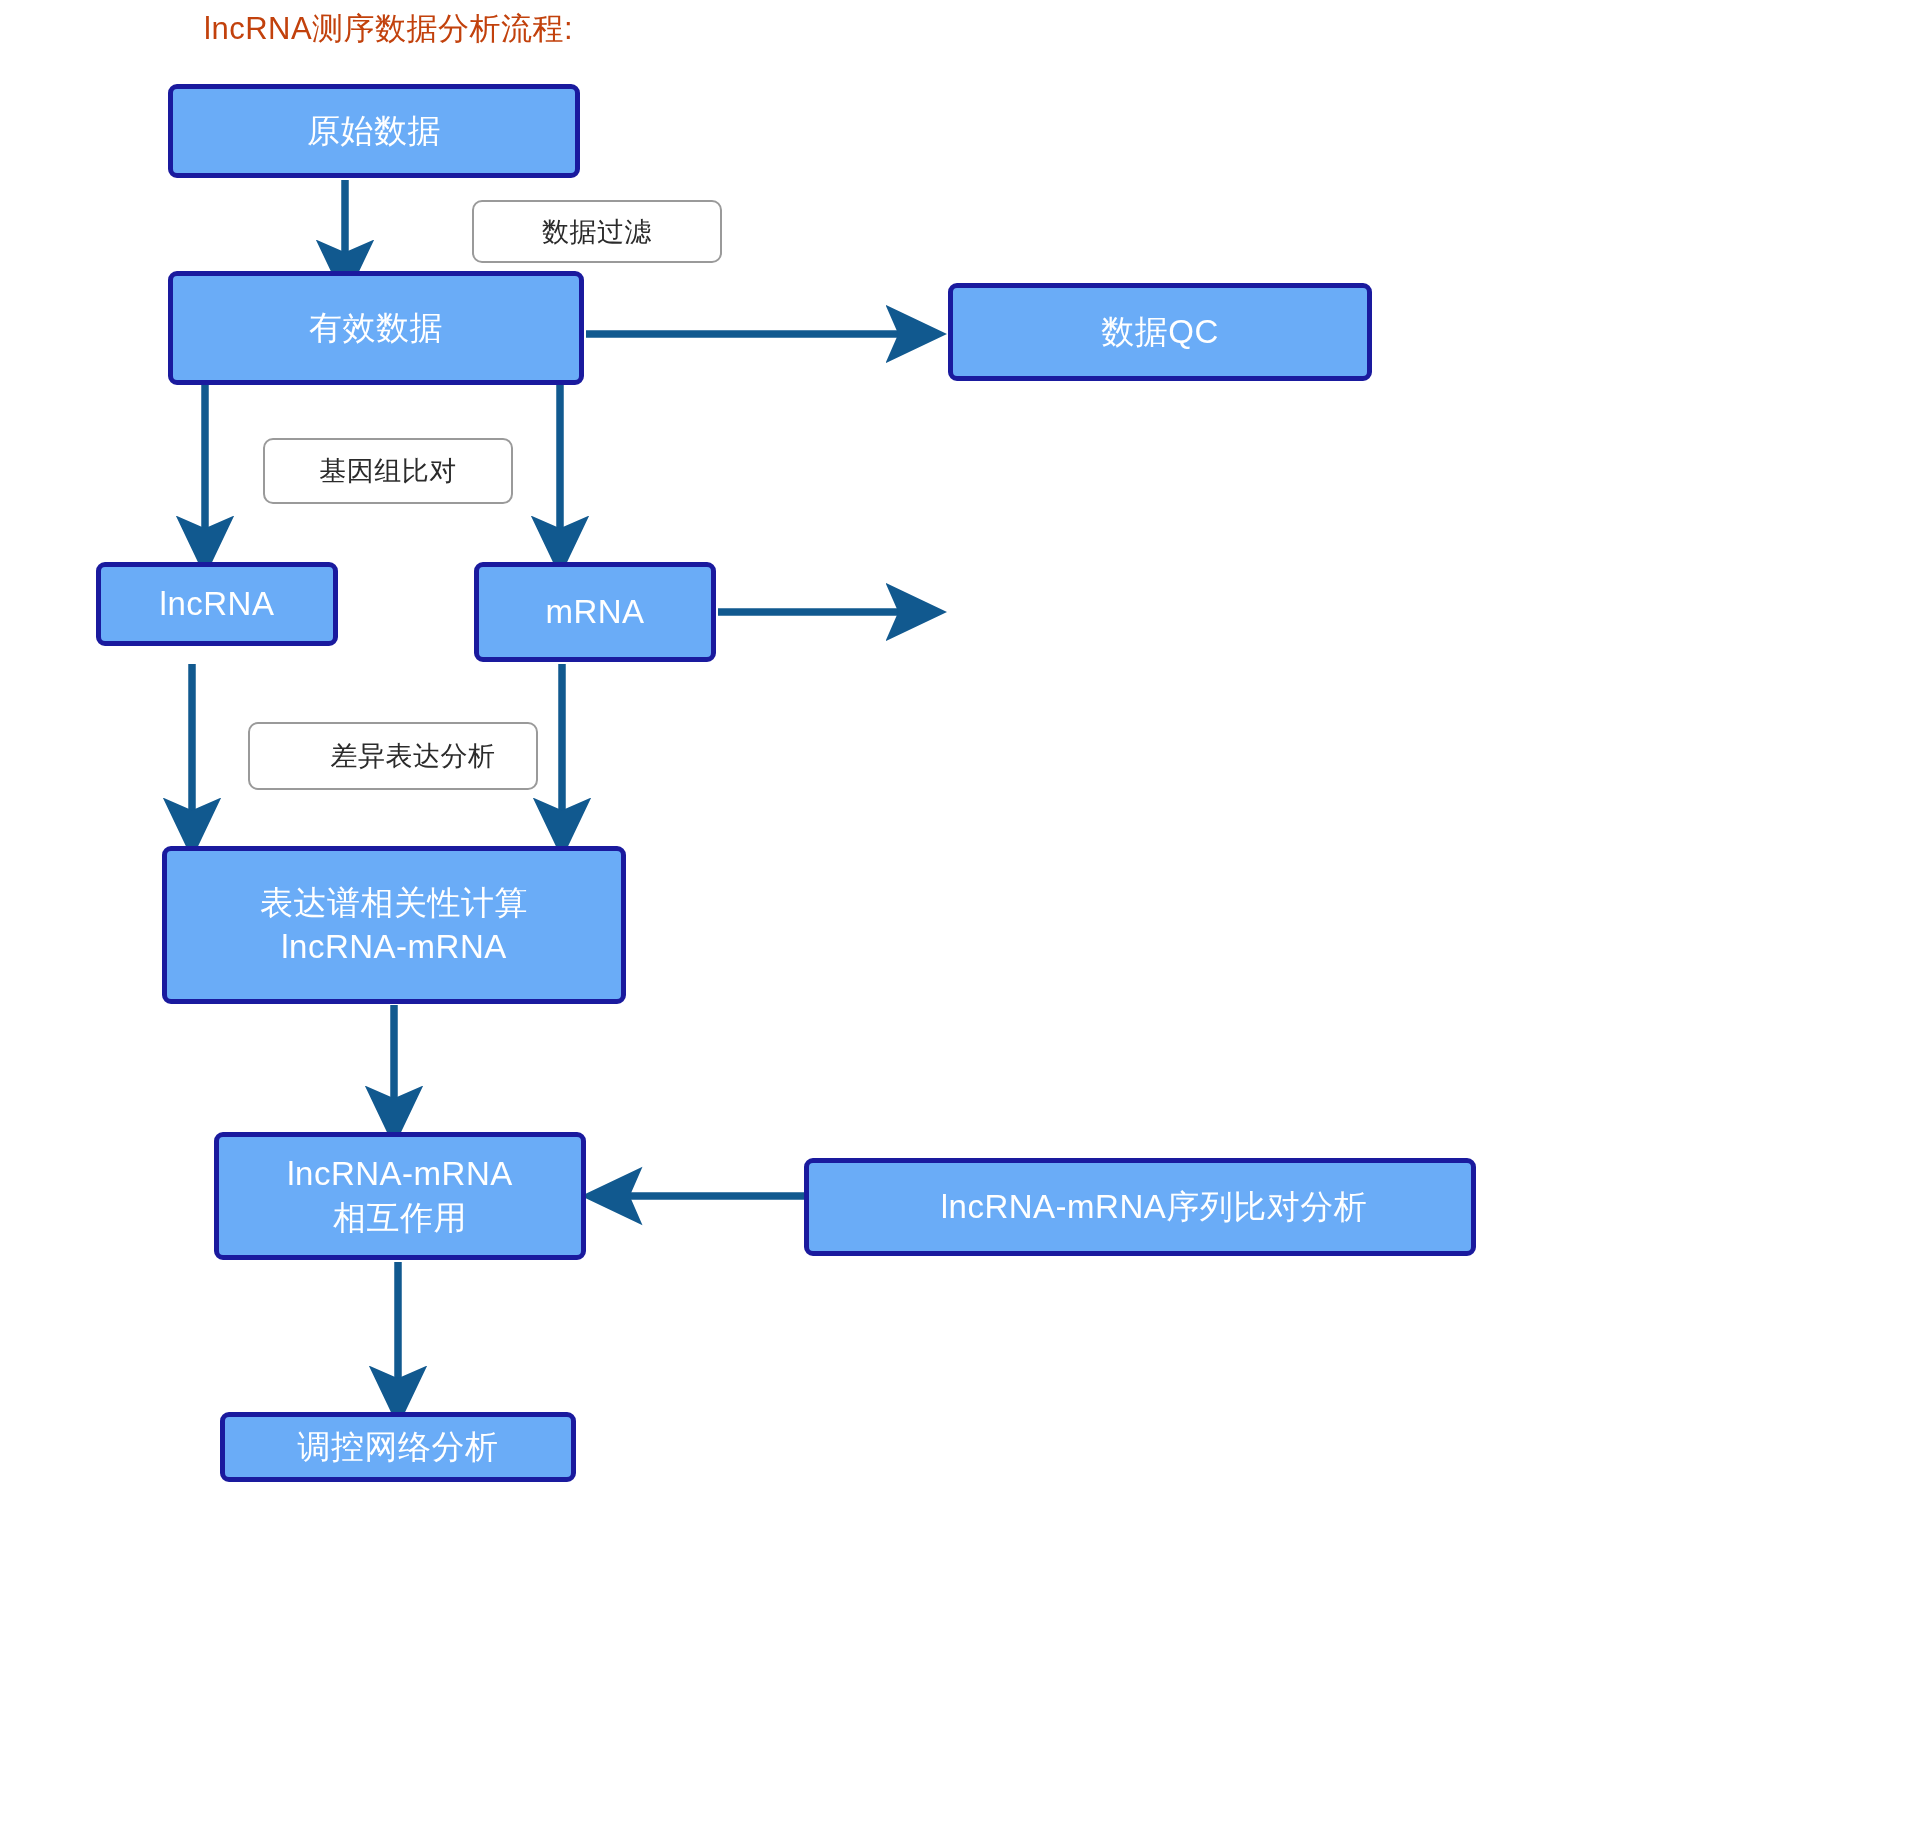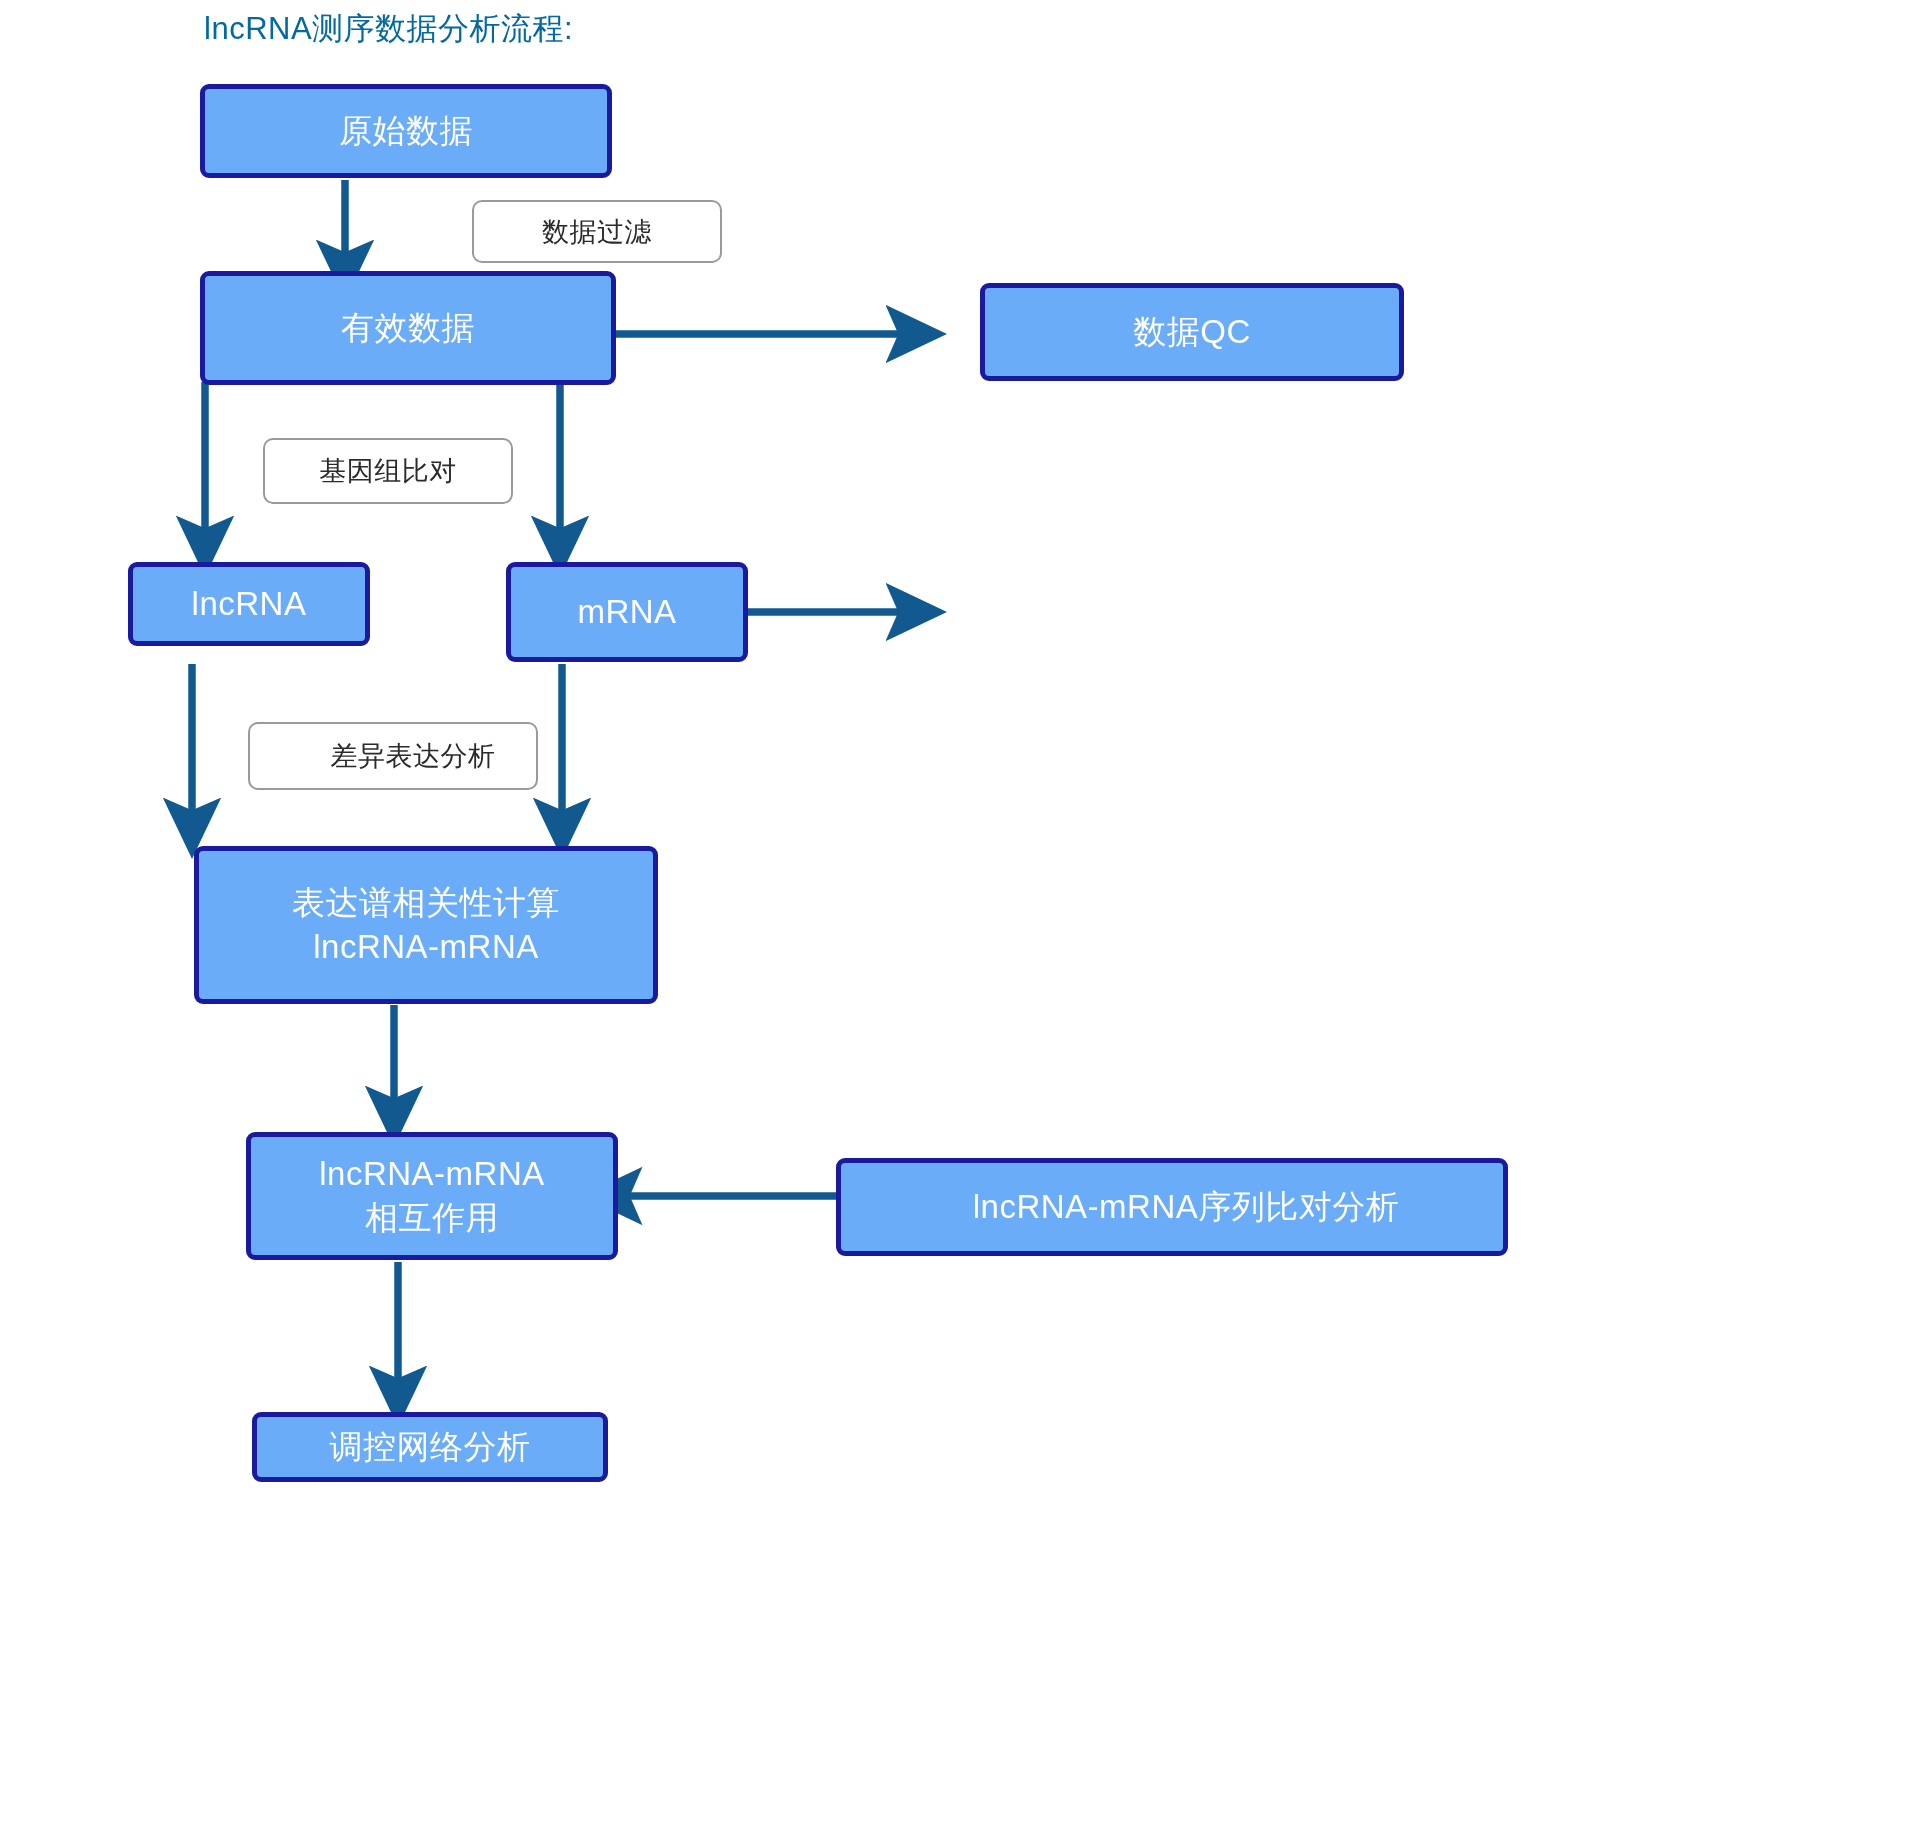--- a/index.html
+++ b/index.html
@@ -15,40 +15,39 @@
     width: 1920px;
     height: 1828px;
     background: #ffffff;
     overflow: hidden;
   }
   #title {
     position: absolute;
     left: 204px;
     top: 8px;
     font-size: 31px;
-    color: #0369a1;
+    color: #c2410c;
     letter-spacing: 0.5px;
     white-space: nowrap;
   }
   .node {
     position: absolute;
     box-sizing: border-box;
     background: #6aacf7;
     border: 5px solid #1a1a9e;
     border-radius: 9px;
     color: #ffffff;
     display: flex;
     align-items: center;
     justify-content: center;
     text-align: center;
     font-size: 33px;
     line-height: 1.32;
     letter-spacing: 0.5px;
     white-space: pre-line;
-    margin-left: 32px;
   }
   .label-box {
     position: absolute;
     box-sizing: border-box;
     background: #ffffff;
     border: 2px solid #9a9a9a;
     border-radius: 10px;
     color: #2b2b2b;
     display: flex;
     align-items: center;

